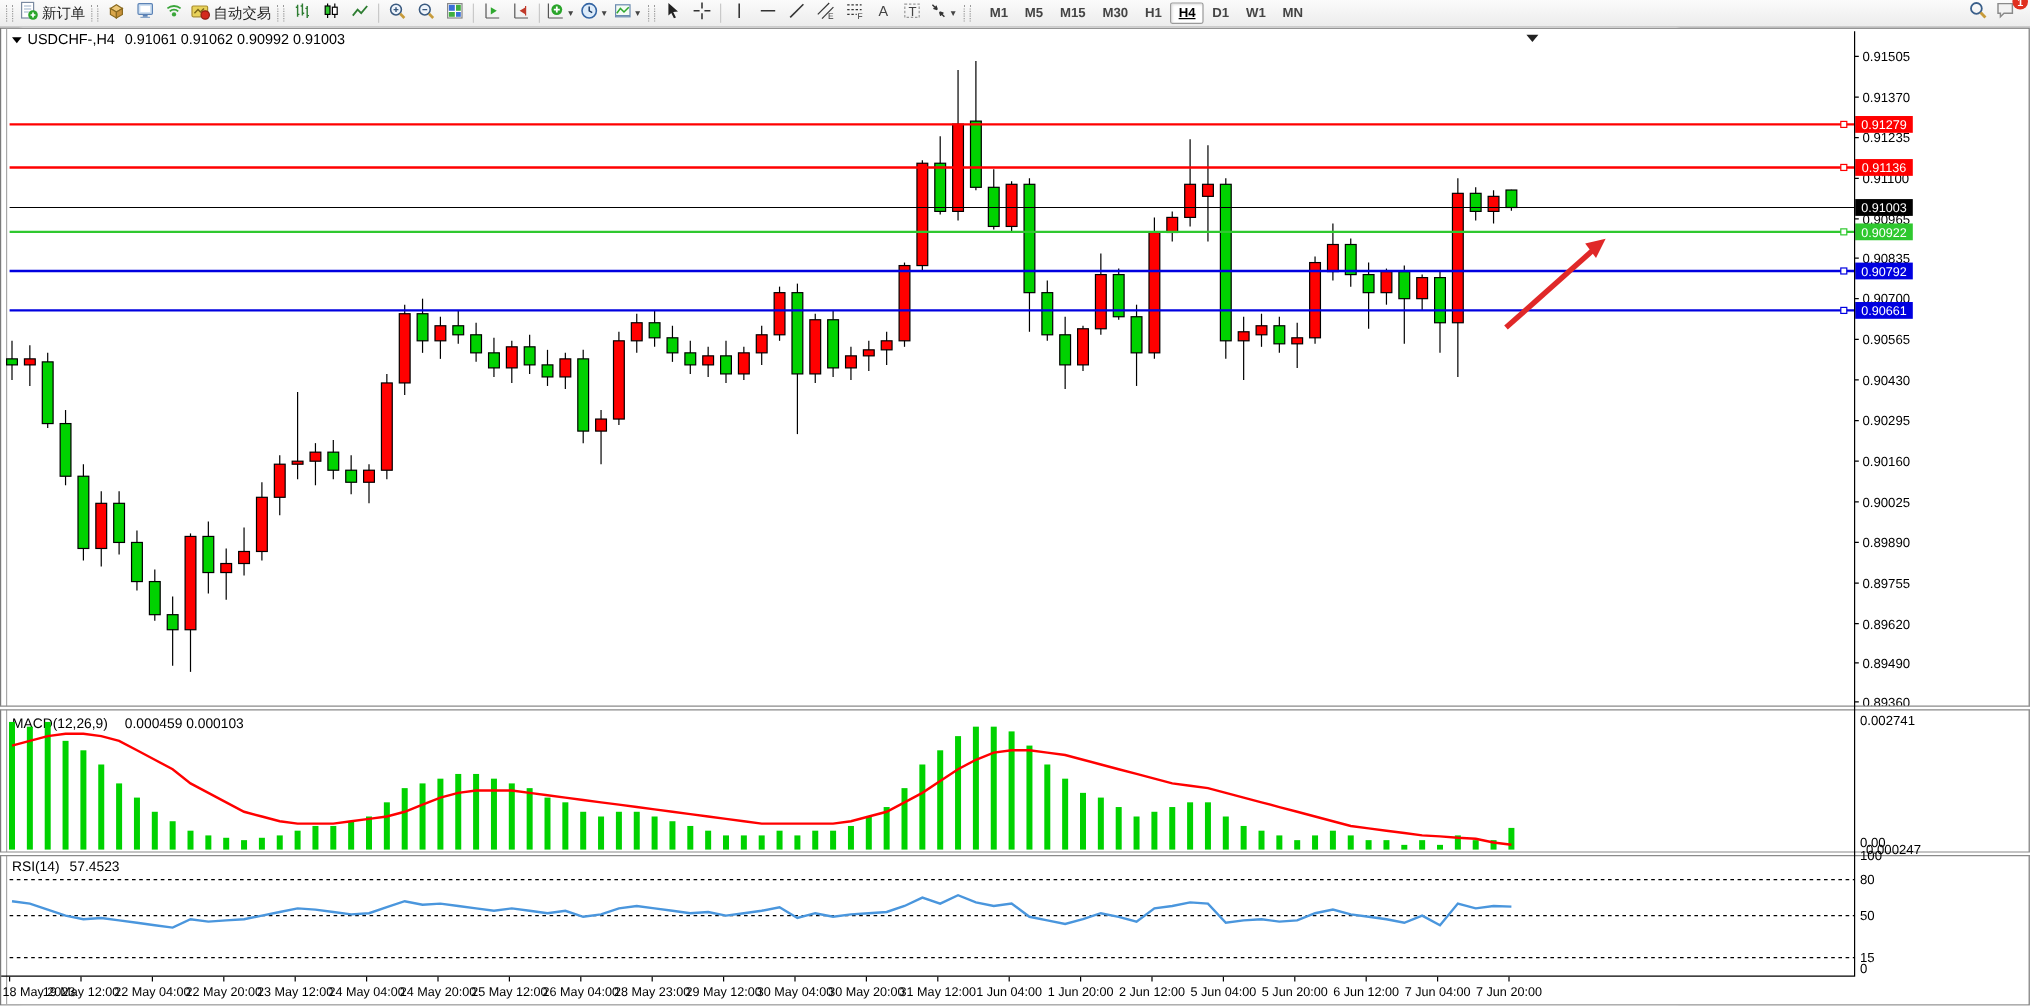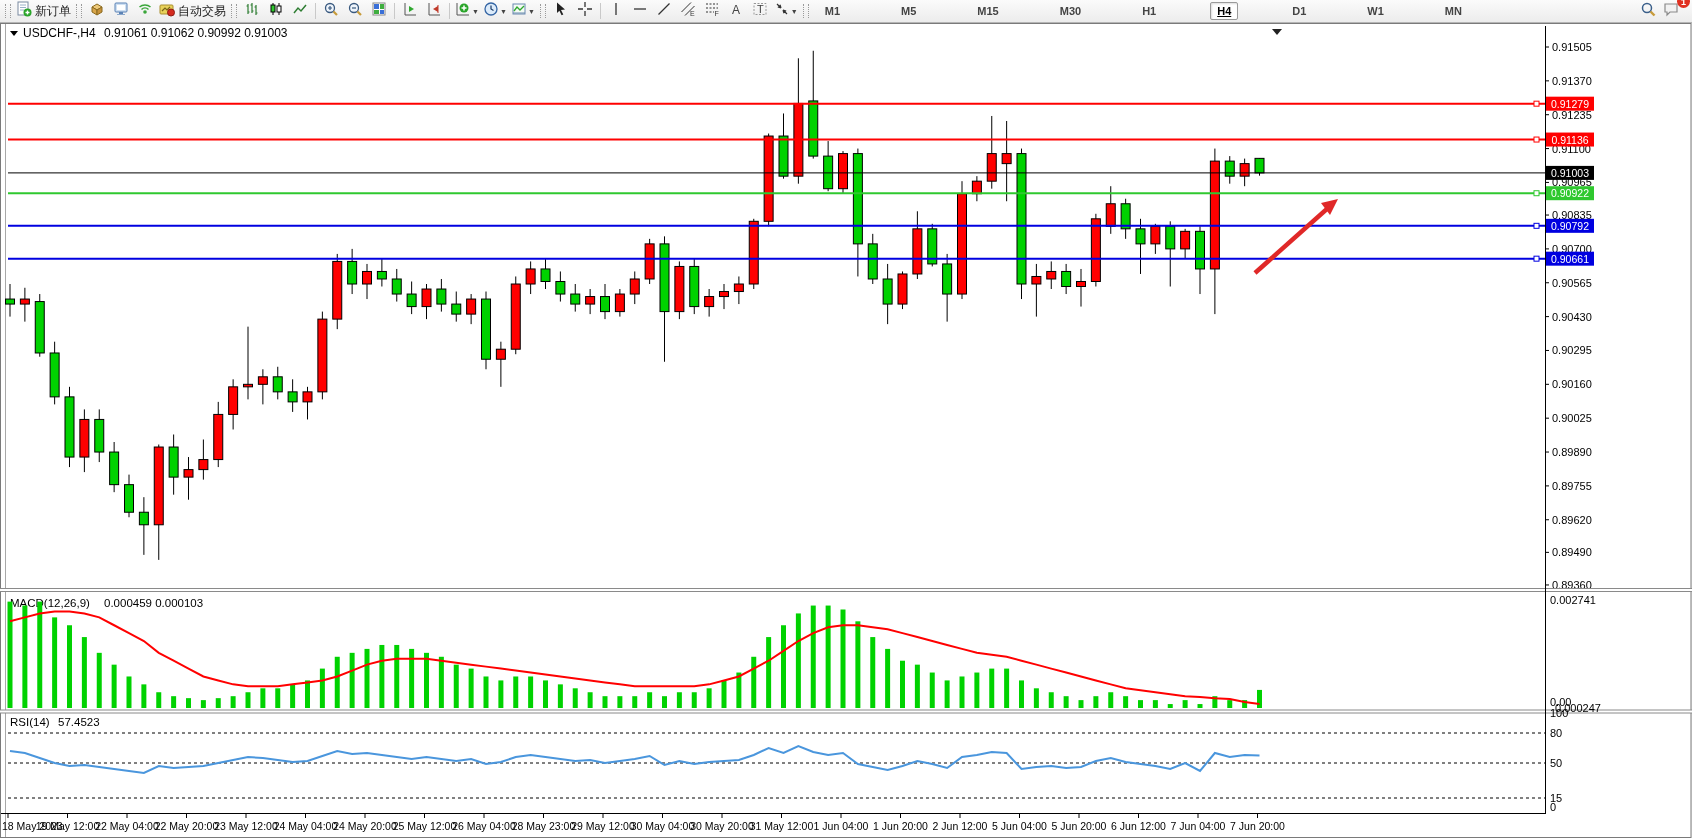--- a/index.html
+++ b/index.html
@@ -6,21 +6,21 @@
     font-family:"Liberation Sans",sans-serif;background:#f0f0f0;}
   
   .toolbar{height:22px;display:flex;align-items:center;background:linear-gradient(#fbfbfb,#ececec);
     border-bottom:1px solid #b5b5b5;padding:0 2px;white-space:nowrap;}
   .tb{height:24px;min-width:20px;display:flex;align-items:center;justify-content:center;
     padding:0 2px;border-radius:2px;cursor:default;}
   .tb .cn{font-size:12px;color:#222;margin-left:3px;}
   .grip{width:4px;height:14px;margin:0 3px;border-left:1px dotted #9a9a9a;border-right:1px dotted #9a9a9a;}
   .sep{width:1px;height:16px;background:#c9c9c9;margin:0 3px;}
   .caret{font-size:7px;color:#444;margin-left:1px;}
-  .tfwrap{display:flex;align-items:center;margin-left:6px;gap:47px;}
+  .tfwrap{display:flex;align-items:center;margin-left:6px;}
   .tf{font-size:11px;font-weight:bold;color:#444;padding:2px 6px;border:1px solid transparent;border-radius:2px;}
   .tf.active{background:#fff;border:1px solid #9a9a9a;box-shadow:inset 1px 1px 2px #00000022;color:#000;text-decoration:underline;}
   .right{margin-left:auto;display:flex;align-items:center;margin-right:6px;}
   .badge{position:absolute;top:-4px;right:-6px;width:13px;height:13px;border-radius:50%;
     background:#e03020;color:#fff;font-size:9px;font-weight:bold;display:flex;align-items:center;justify-content:center;}
   .chatwrap{position:relative;}
   
   .chartwin{position:absolute;top:23px;left:0;width:1416px;height:815px;background:#fff;border-radius:19px;}
   svg text{font-family:"Liberation Sans",sans-serif;}
 </style>

